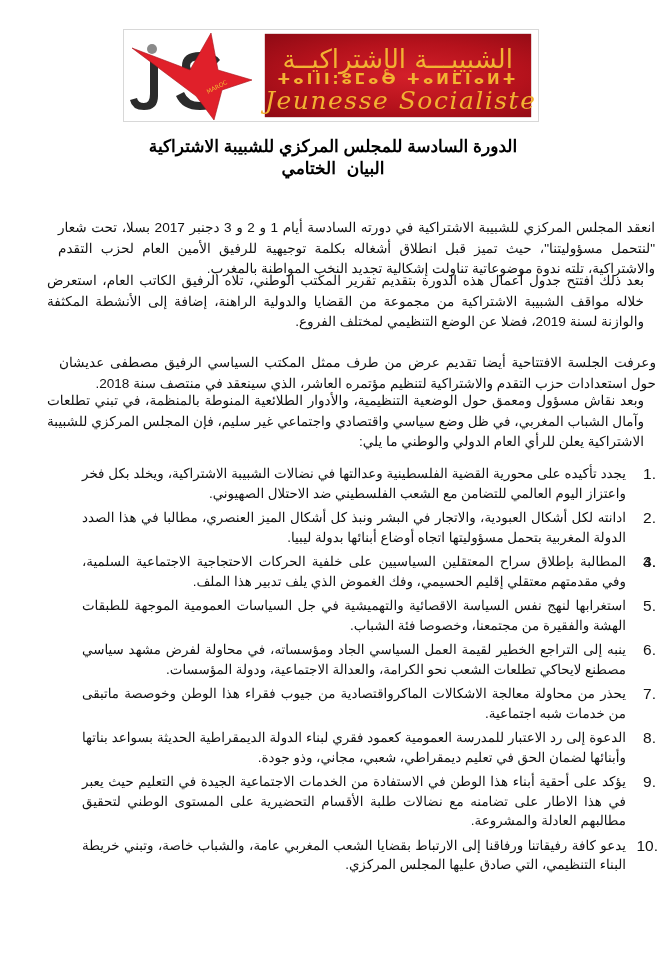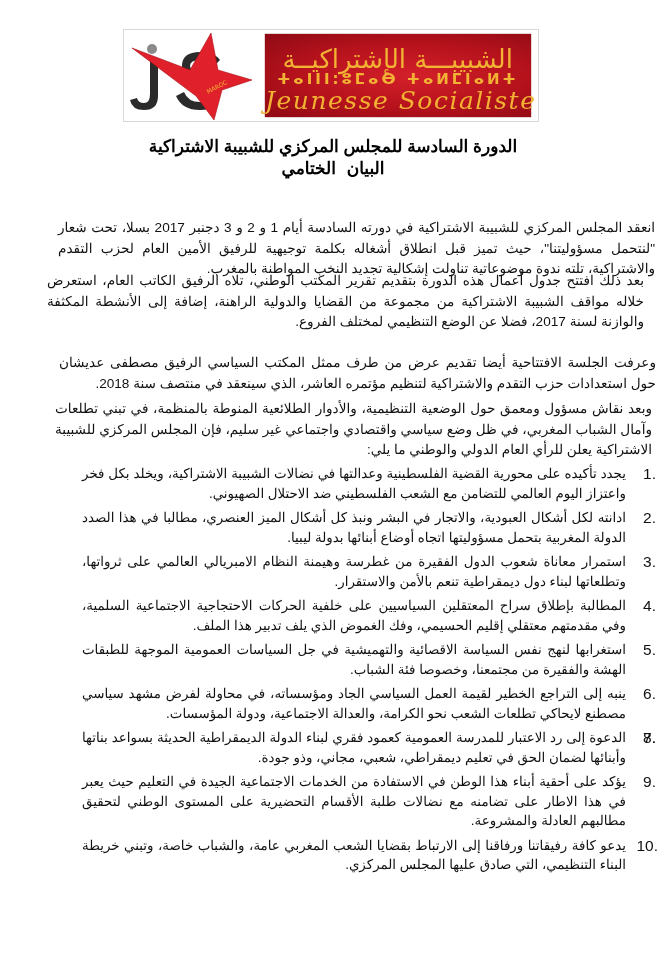--- a/index.html
+++ b/index.html
@@ -49,28 +49,28 @@
     <div class="logo-ar">الشبيبـــة   الإشتراكيــة</div>
     <div class="logo-tif">ⵜⴰⵏⵏⵏ:ⵓⵎⴰⴱ ⵜⴰⵍⵎⵏⴰⵍⵜ</div>
     <div class="logo-fr">Jeunesse Socialiste</div>
   </div>
 </div>
 
 <div class="title title-1">الدورة السادسة للمجلس المركزي للشبيبة الاشتراكية</div>
 <div class="title title-2">البيان   الختامي</div>
 
 <p class="para p1" style="margin:11px">انعقد المجلس المركزي للشبيبة الاشتراكية في دورته السادسة أيام 1 و 2 و 3 دجنبر 2017 بسلا، تحت شعار "لنتحمل مسؤوليتنا"، حيث تميز قبل انطلاق أشغاله بكلمة توجيهية للرفيق الأمين العام لحزب التقدم والاشتراكية، تلته ندوة موضوعاتية تناولت إشكالية تجديد النخب المواطنة بالمغرب.</p>
-<p class="para p2" style="margin:0">بعد ذلك افتتح جدول أعمال هذه الدورة بتقديم تقرير المكتب الوطني، تلاه الرفيق الكاتب العام، استعرض خلاله مواقف الشبيبة الاشتراكية من مجموعة من القضايا والدولية الراهنة، إضافة إلى الأنشطة المكثفة والوازنة لسنة 2017، فضلا عن الوضع التنظيمي لمختلف الفروع.</p>
+<p class="para p2" style="margin:0">بعد ذلك افتتح جدول أعمال هذه الدورة بتقديم تقرير المكتب الوطني، تلاه الرفيق الكاتب العام، استعرض خلاله مواقف الشبيبة الاشتراكية من مجموعة من القضايا والدولية الراهنة، إضافة إلى الأنشطة المكثفة والوازنة لسنة 2019، فضلا عن الوضع التنظيمي لمختلف الفروع.</p>
 <p class="para p3" style="margin:12px">وعرفت الجلسة الافتتاحية أيضا تقديم عرض من طرف ممثل المكتب السياسي الرفيق مصطفى عديشان حول استعدادات حزب التقدم والاشتراكية لتنظيم مؤتمره العاشر، الذي سينعقد في منتصف سنة 2018.</p>
-<p class="para p4" style="margin:8px">وبعد نقاش مسؤول ومعمق حول الوضعية التنظيمية، والأدوار الطلائعية المنوطة بالمنظمة، في تبني تطلعات وآمال الشباب المغربي، في ظل وضع سياسي واقتصادي واجتماعي غير سليم، فإن المجلس المركزي للشبيبة الاشتراكية يعلن للرأي العام الدولي والوطني ما يلي:</p>
+<p class="para p4" style="margin:0">وبعد نقاش مسؤول ومعمق حول الوضعية التنظيمية، والأدوار الطلائعية المنوطة بالمنظمة، في تبني تطلعات وآمال الشباب المغربي، في ظل وضع سياسي واقتصادي واجتماعي غير سليم، فإن المجلس المركزي للشبيبة الاشتراكية يعلن للرأي العام الدولي والوطني ما يلي:</p>
 
 <ol class="list" id="resolutions" style="top:464px;">
   <li style="margin-bottom:5px;"><span class="num">1.</span><span>يجدد تأكيده على محورية القضية الفلسطينية وعدالتها في نضالات الشبيبة الاشتراكية، ويخلد بكل فخر واعتزاز اليوم العالمي للتضامن مع الشعب الفلسطيني ضد الاحتلال الصهيوني.</span></li>
   <li style="margin-bottom:5px;"><span class="num">2.</span><span>ادانته لكل أشكال العبودية، والاتجار في البشر ونبذ كل أشكال الميز العنصري، مطالبا في هذا الصدد الدولة المغربية بتحمل مسؤوليتها اتجاه أوضاع أبنائها بدولة ليبيا.</span></li>
-  <li style="margin-bottom:5px;"><span class="num">3.</span><span>استمرار معاناة شعوب الدول الفقيرة من غطرسة وهيمنة النظام الامبريالي العالمي على ثرواتها، وتطلعاتها لبناء دول ديمقراطية تنعم بالأمن والاستقرار.</span></li>
+  <li style="margin-bottom:5px;"><span class="num">3.</span></li>
   <li style="margin-bottom:5px;"><span class="num">4.</span><span>المطالبة بإطلاق سراح المعتقلين السياسيين على خلفية الحركات الاحتجاجية الاجتماعية السلمية، وفي مقدمتهم معتقلي إقليم الحسيمي، وفك الغموض الذي يلف تدبير هذا الملف.</span></li>
   <li style="margin-bottom:5px;"><span class="num">5.</span><span>استغرابها لنهج نفس السياسة الاقصائية والتهميشية في جل السياسات العمومية الموجهة للطبقات الهشة والفقيرة من مجتمعنا، وخصوصا فئة الشباب.</span></li>
   <li style="margin-bottom:5px;"><span class="num">6.</span><span>ينبه إلى التراجع الخطير لقيمة العمل السياسي الجاد ومؤسساته، في محاولة لفرض مشهد سياسي مصطنع لايحاكي تطلعات الشعب نحو الكرامة، والعدالة الاجتماعية، ودولة المؤسسات.</span></li>
-  <li style="margin-bottom:5px;"><span class="num">7.</span></li>
+  <li style="margin-bottom:5px;"><span class="num">7.</span><span>يحذر من محاولة معالجة الاشكالات الماكرواقتصادية من جيوب فقراء هذا الوطن وخوصصة ماتبقى من خدمات شبه اجتماعية.</span></li>
   <li style="margin-bottom:5px;"><span class="num">8.</span><span>الدعوة إلى رد الاعتبار للمدرسة العمومية كعمود فقري لبناء الدولة الديمقراطية الحديثة بسواعد بناتها وأبنائها لضمان الحق في تعليم ديمقراطي، شعبي، مجاني، وذو جودة.</span></li>
   <li style="margin-bottom:5px;"><span class="num">9.</span><span>يؤكد على أحقية أبناء هذا الوطن في الاستفادة من الخدمات الاجتماعية الجيدة في التعليم حيث يعبر في هذا الاطار على تضامنه مع نضالات طلبة الأقسام التحضيرية على المستوى الوطني لتحقيق مطالبهم العادلة والمشروعة.</span></li>
   <li><span class="num num-10">10.</span><span>يدعو كافة رفيقاتنا ورفاقنا إلى الارتباط بقضايا الشعب المغربي عامة، والشباب خاصة، وتبني خريطة البناء التنظيمي، التي صادق عليها المجلس المركزي.</span></li>
 </ol>
 
 </body></html>

